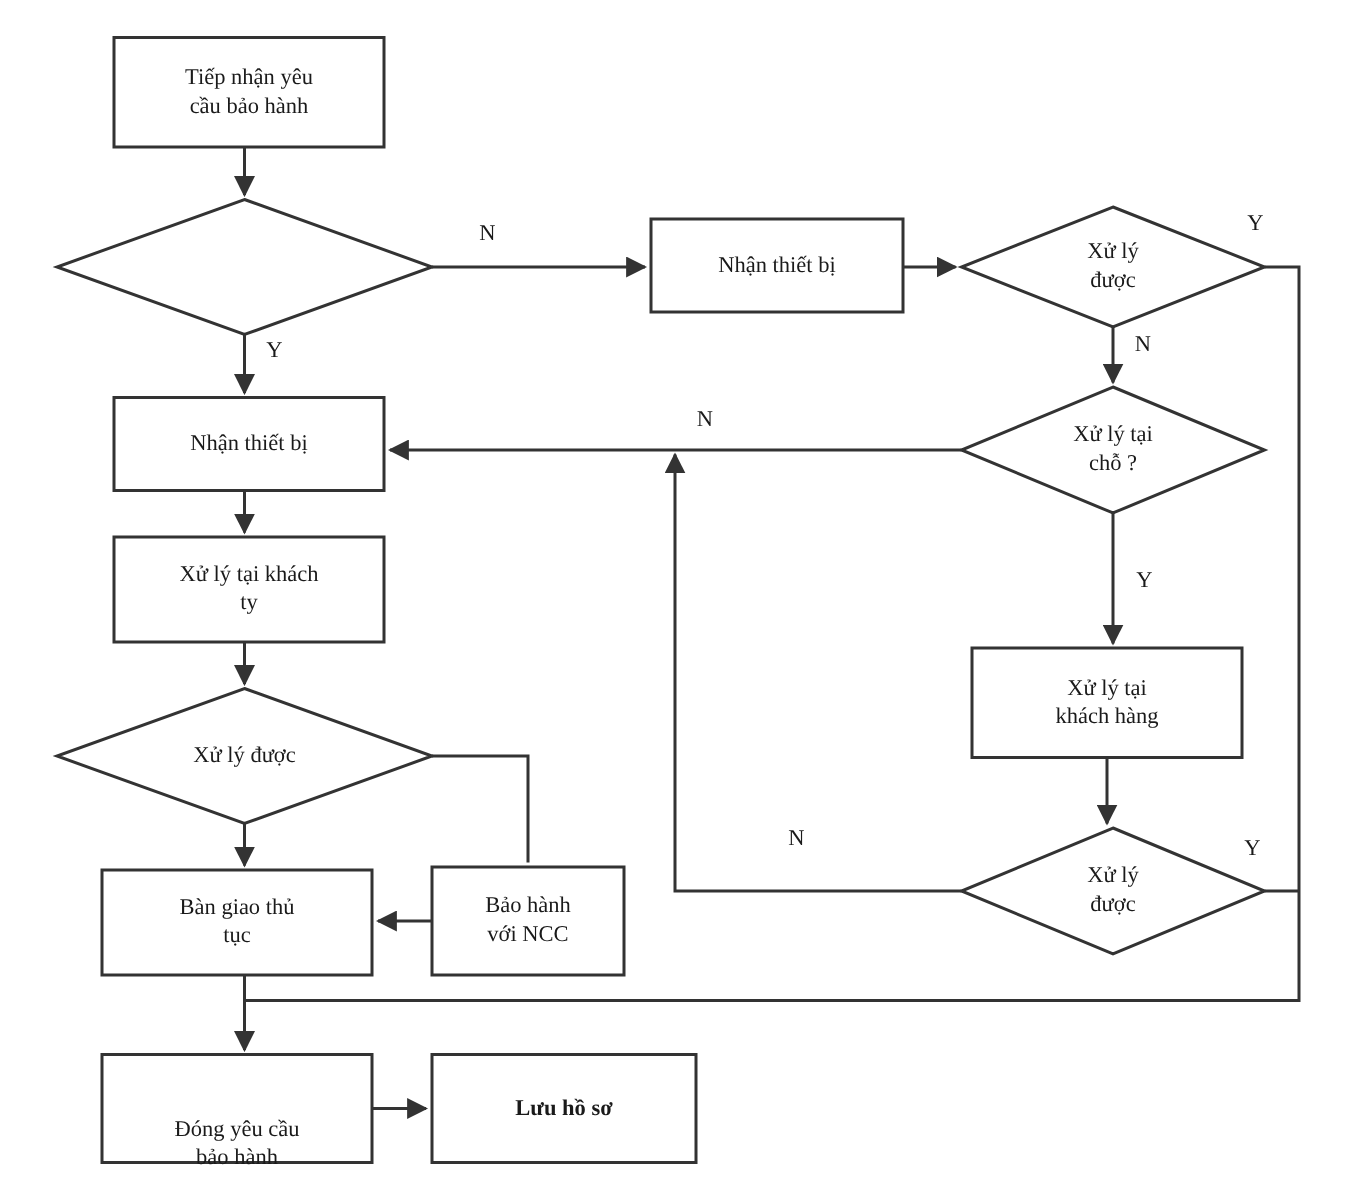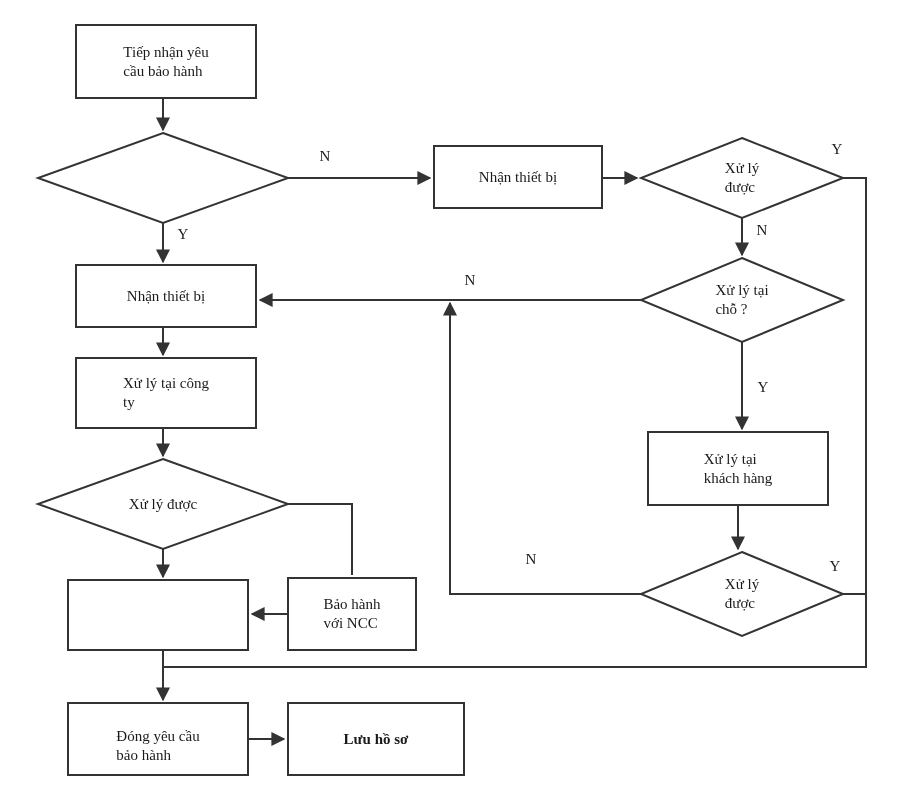--- a/index.html
+++ b/index.html
@@ -22,21 +22,21 @@
     left: 0;
     top: 0;
     width: 906px;
     height: 800px;
   }
   .node-label {
     position: absolute;
     display: flex;
     align-items: center;
     justify-content: center;
-    text-align: left;
+    text-align: center;
     font-size: 15px;
     line-height: 1.25;
     color: #1a1a1a;
     pointer-events: none;
     white-space: pre-line;
   }
   .edge-label {
     position: absolute;
     font-size: 15px;
     color: #1a1a1a;
@@ -127,30 +127,32 @@
   </svg>
 
   <div class="node-label" style="left:76px; top:25px; width:180px; height:73px;">Tiếp nhận yêu
 cầu bảo hành</div>
   <div class="node-label" style="left:434px; top:146px; width:168px; height:62px;">Nhận thiết bị</div>
   <div class="node-label" style="left:682px; top:150px; width:120px; height:56px;">Xử lý
 được</div>
   <div class="node-label" style="left:682px; top:272px; width:120px; height:56px;">Xử lý tại
 chỗ ?</div>
   <div class="node-label" style="left:76px; top:265px; width:180px; height:62px;">Nhận thiết bị</div>
-  <div class="node-label" style="left:76px; top:358px; width:180px; height:70px;">Xử lý tại công
+  <div class="node-label" style="left:76px; top:358px; width:180px; height:70px;">Xử lý tại khách
 ty</div>
   <div class="node-label" style="left:648px; top:432px; width:180px; height:73px;">Xử lý tại
 khách hàng</div>
   <div class="node-label" style="left:83px; top:486px; width:160px; height:36px;">Xử lý được</div>
   <div class="node-label" style="left:682px; top:566px; width:120px; height:56px;">Xử lý
 được</div>
+  <div class="node-label" style="left:68px; top:580px; width:180px; height:70px;">Bàn giao thủ
+tục</div>
   <div class="node-label" style="left:288px; top:578px; width:128px; height:72px;">Bảo hành
 với NCC</div>
-  <div class="node-label" style="left:68px; top:710px; width:180px; height:72px;">Đóng yêu cầu
+  <div class="node-label" style="left:68px; top:727px; width:180px; height:72px;">Đóng yêu cầu
 bảo hành</div>
   <div class="node-label" style="left:288px; top:703px; width:176px; height:72px;font-weight:bold;">Lưu hồ sơ</div>
 
   <div class="edge-label" style="left:315px; top:148px; width:20px;">N</div>
   <div class="edge-label" style="left:173px; top:226px; width:20px;">Y</div>
   <div class="edge-label" style="left:827px; top:141px; width:20px;">Y</div>
   <div class="edge-label" style="left:752px; top:222px; width:20px;">N</div>
   <div class="edge-label" style="left:460px; top:272px; width:20px;">N</div>
   <div class="edge-label" style="left:753px; top:379px; width:20px;">Y</div>
   <div class="edge-label" style="left:521px; top:551px; width:20px;">N</div>

